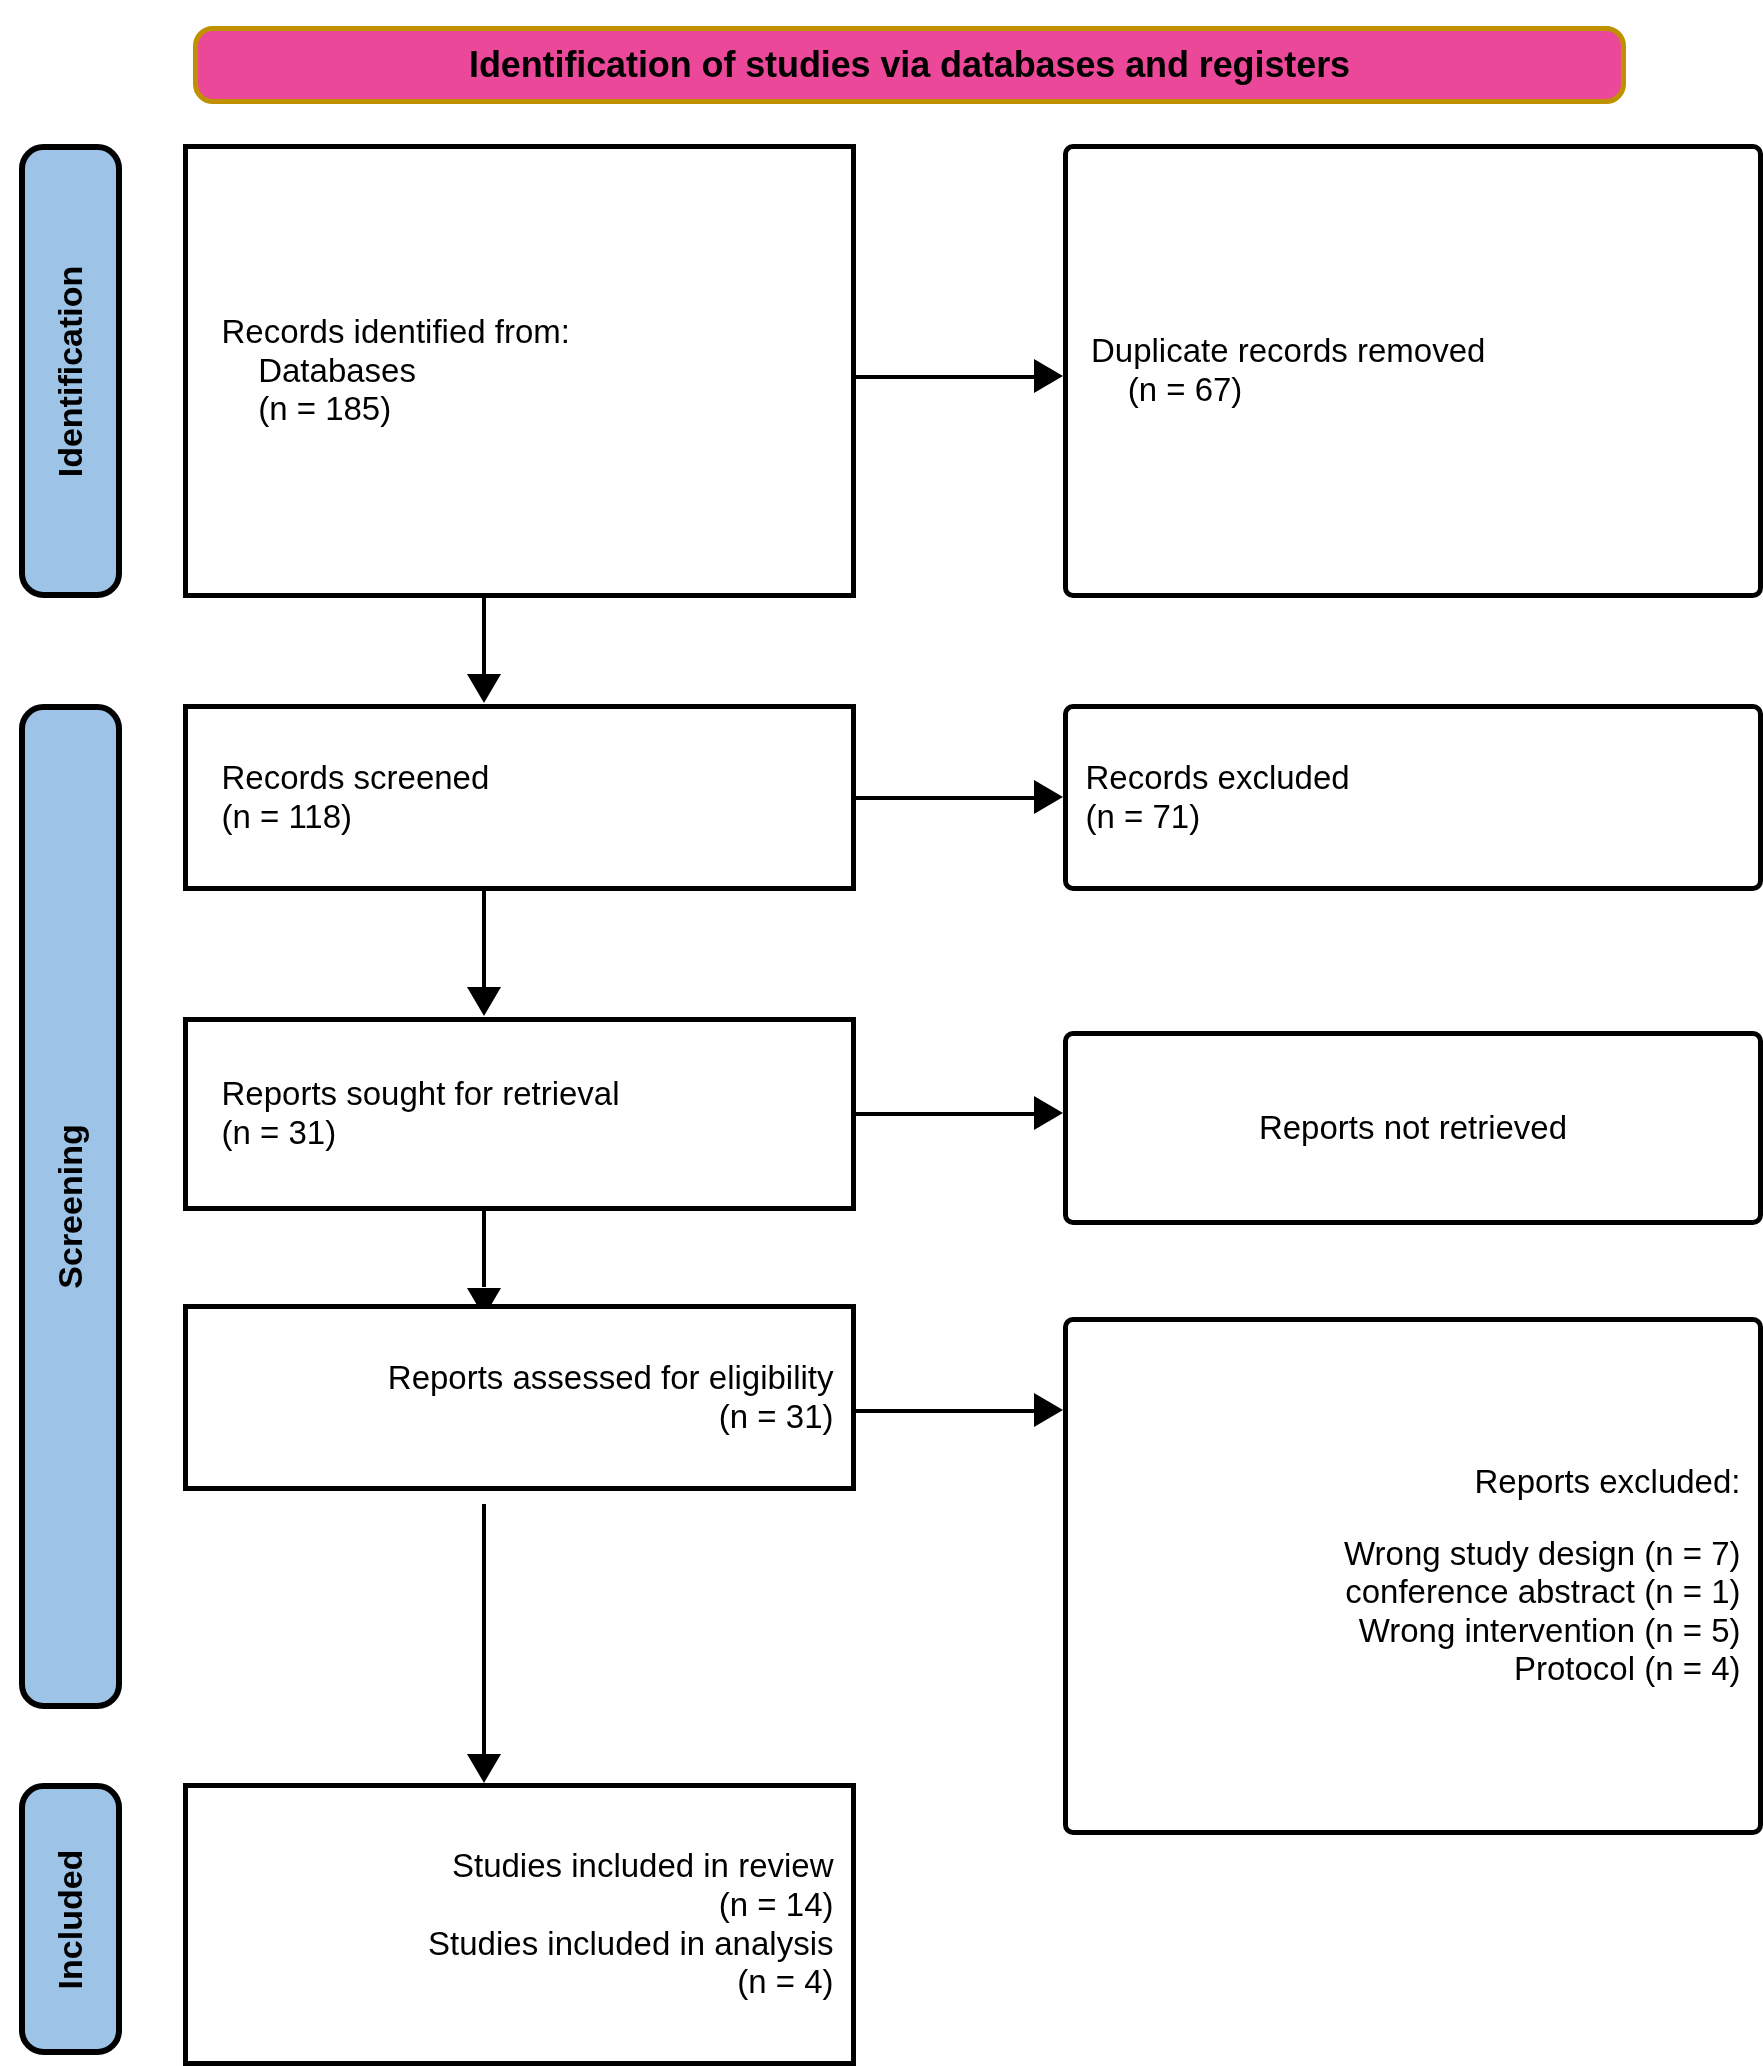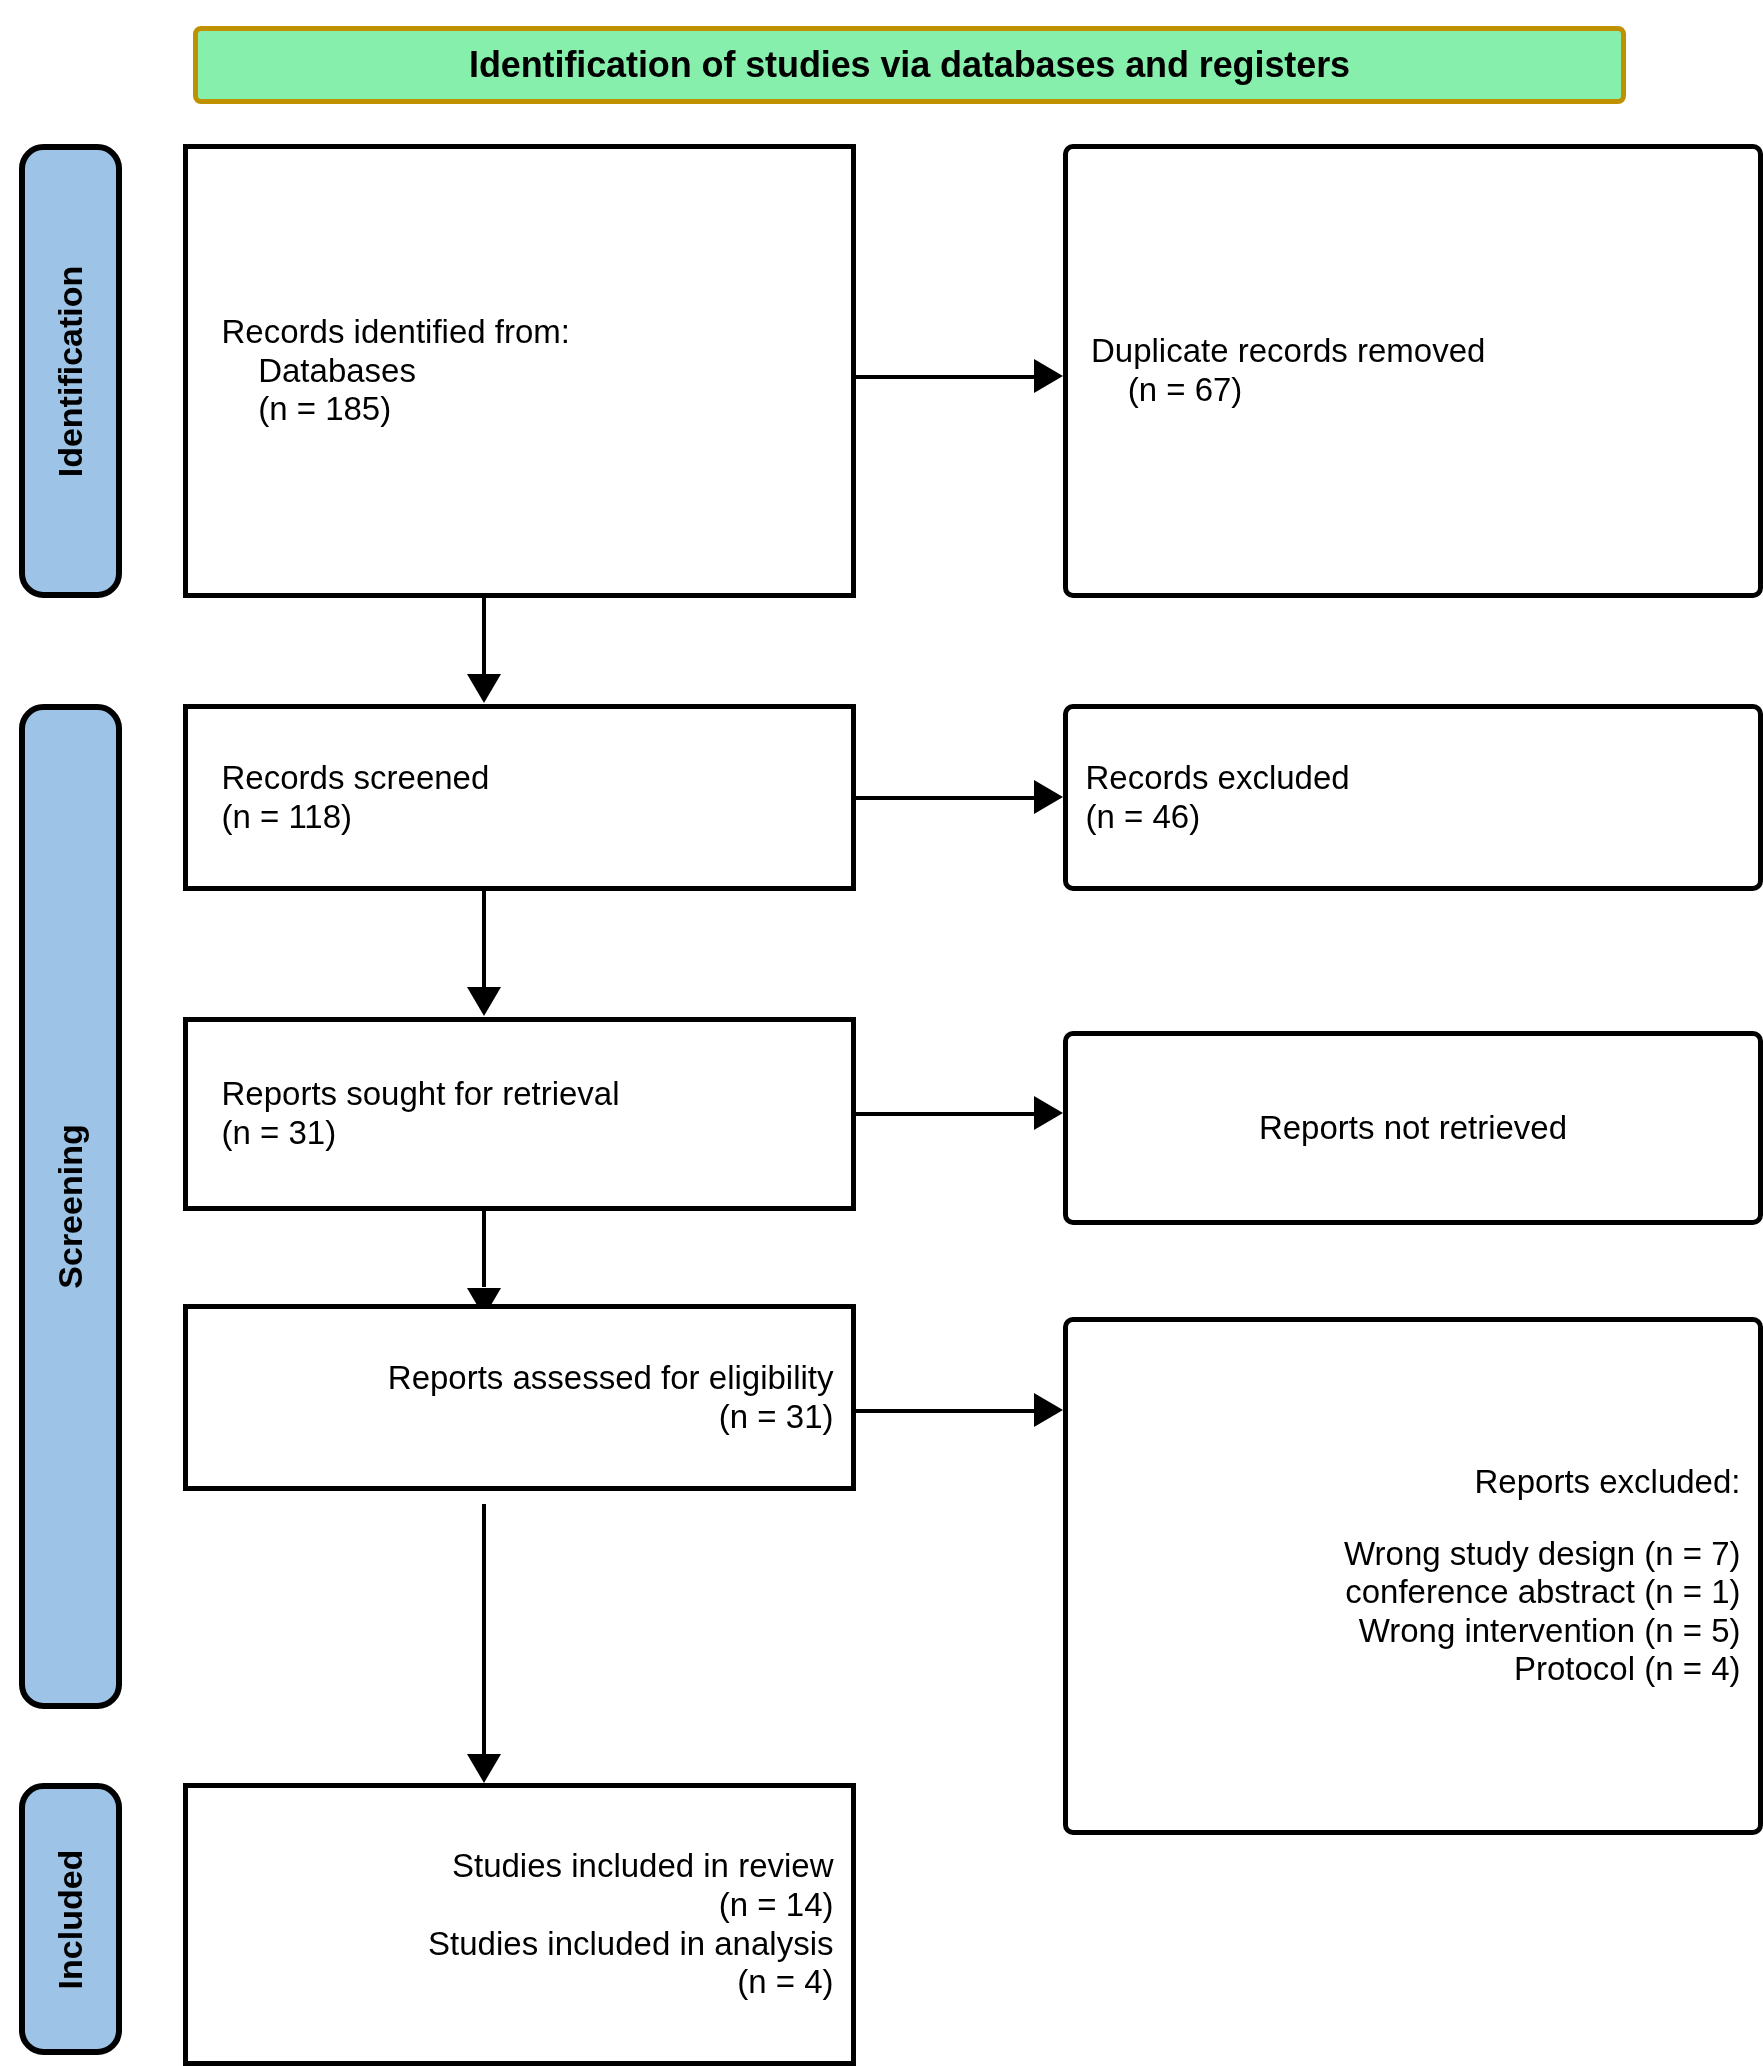--- a/index.html
+++ b/index.html
@@ -18,23 +18,23 @@
     overflow: hidden;
   }
 
   
   .banner {
     position: absolute;
     left: 193px;
     top: 26px;
     width: 1433px;
     height: 78px;
-    background: #86efac;
+    background: #ec4899;
     border: 5.3px solid #BF9000;
-    border-radius: 8px;
+    border-radius: 20px;
     box-sizing: border-box;
     display: flex;
     align-items: center;
     justify-content: center;
   }
   .banner-text {
     font-size: 36px;
     font-weight: bold;
     color: #000000;
     letter-spacing: -0.1px;
@@ -160,21 +160,21 @@
   <div class="arrow-line arrow-v" style="left:482px; top:598px; height:76px;"></div>
   <div class="arrow-head-down" style="left:467px; top:674px;"></div>
 
   <div class="box col-left row-2">
     <div class="box-text">Records screened</div>
     <div class="box-text">(n = 118)</div>
   </div>
 
   <div class="box col-right row-2">
     <div class="box-text">Records excluded</div>
-    <div class="box-text">(n = 46)</div>
+    <div class="box-text">(n = 71)</div>
   </div>
 
   <div class="arrow-line arrow-h" style="left:856px; top:796px; width:178px;"></div>
   <div class="arrow-head-right" style="left:1034px; top:780px;"></div>
 
   <div class="arrow-line arrow-v" style="left:482px; top:891px; height:96px;"></div>
   <div class="arrow-head-down" style="left:467px; top:987px;"></div>
 
   <div class="box col-left row-3">
     <div class="box-text">Reports sought for retrieval</div>

